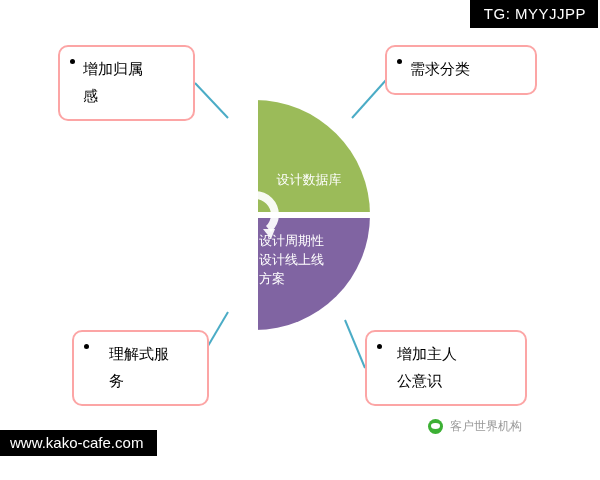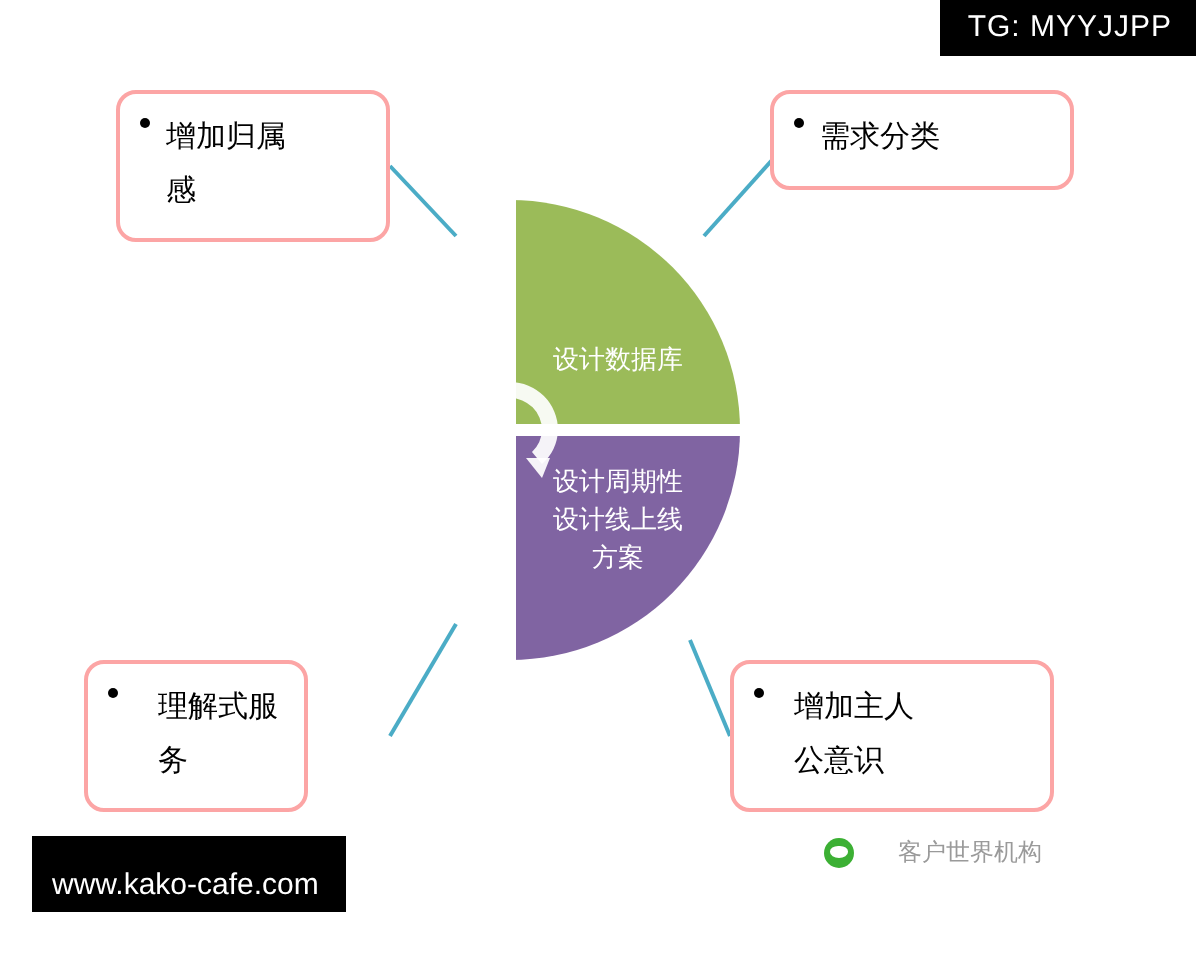--- a/index.html
+++ b/index.html
@@ -31,23 +31,22 @@
 
   
   .site-bar {
     position: absolute;
     left: 0;
     bottom: 24px;
     background: #000000;
     color: #ffffff;
     font-size: 15px;
     line-height: 26px;
-    padding: 12px 14px 0 10px;
-    font-family: "Liberation Sans", sans-serif;
-    margin-left: 16px;
+    padding: 0 14px 0 10px;
+    font-family: "Liberation Sans", sans-serif;
   }
 
   
   .wheel {
     position: absolute;
     left: 140px;
     top: 100px;
     width: 230px;
     height: 230px;
   }
@@ -82,21 +81,21 @@
     left: 0; top: 115px;
     background: #4bacc6;
     border-radius: 0 0 0 115px;
   }
   .q-bl .qlabel { right: 2px; top: 22px; text-align: center; }
   .q-br {
     left: 115px; top: 115px;
     background: #8064a2;
     border-radius: 0 0 115px 0;
   }
-  .q-br .qlabel { left: 4px; top: 16px; text-align: center; }
+  .q-br .qlabel { left: 4px; top: 16px; text-align: left; }
 
   
   .cross-v, .cross-h {
     position: absolute;
     background: #ffffff;
   }
   .cross-v { left: 112px; top: -2px; width: 6px; height: 234px; }
   .cross-h { left: -2px; top: 112px; width: 234px; height: 6px; }
 
   
@@ -129,39 +128,39 @@
     height: 5px;
     border-radius: 50%;
     background: #000000;
   }
   .callout .ctext {
     display: block;
     padding-left: 11px;
   }
   .c-tl { left: 58px;  top: 45px;  width: 137px; height: 76px; }
   .c-tr { left: 385px; top: 45px;  width: 152px; height: 50px; }
-  .c-bl { left: 42px;  top: 330px; width: 112px; height: 76px; padding-left: 24px; }
+  .c-bl { left: 72px;  top: 330px; width: 137px; height: 76px; padding-left: 24px; }
   .c-br { left: 365px; top: 330px; width: 162px; height: 76px; padding-left: 19px; }
 
   
   .connectors {
     position: absolute;
     left: 0; top: 0;
     width: 600px; height: 480px;
     pointer-events: none;
   }
 
   
   .wechat-mark {
     position: absolute;
-    left: 412px;
+    left: 428px;
     top: 418px;
     display: flex;
     align-items: center;
-    gap: 22px;
+    gap: 7px;
     color: #9a9a9a;
     font-size: 12px;
     font-family: "Liberation Sans", sans-serif;
   }
   .wechat-badge {
     width: 15px;
     height: 15px;
     border-radius: 50%;
     background: #3cb034;
     display: inline-block;

